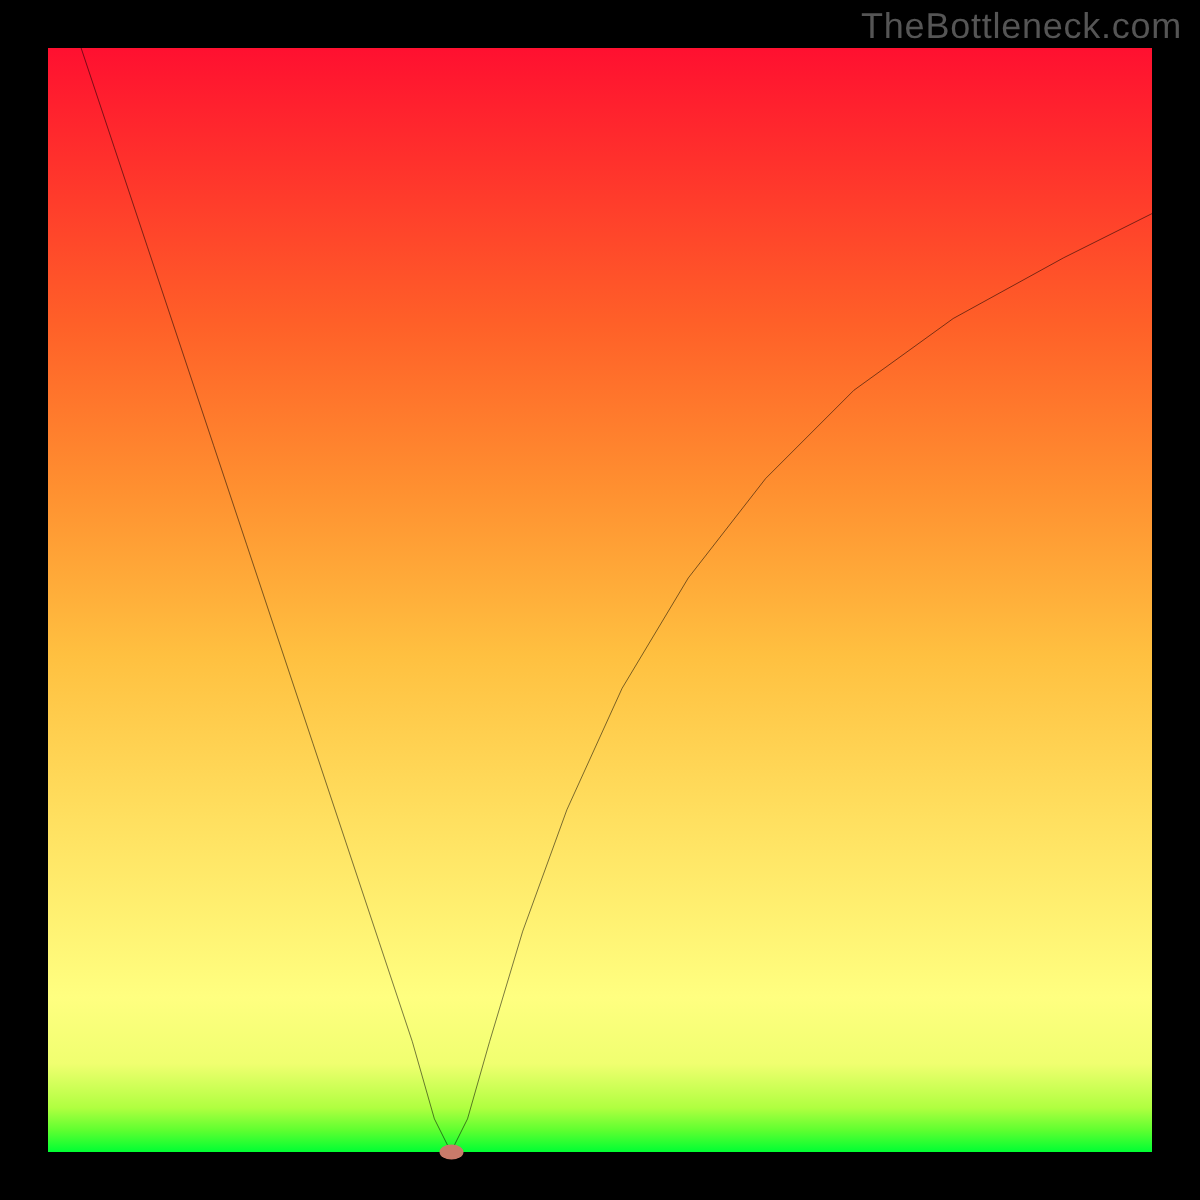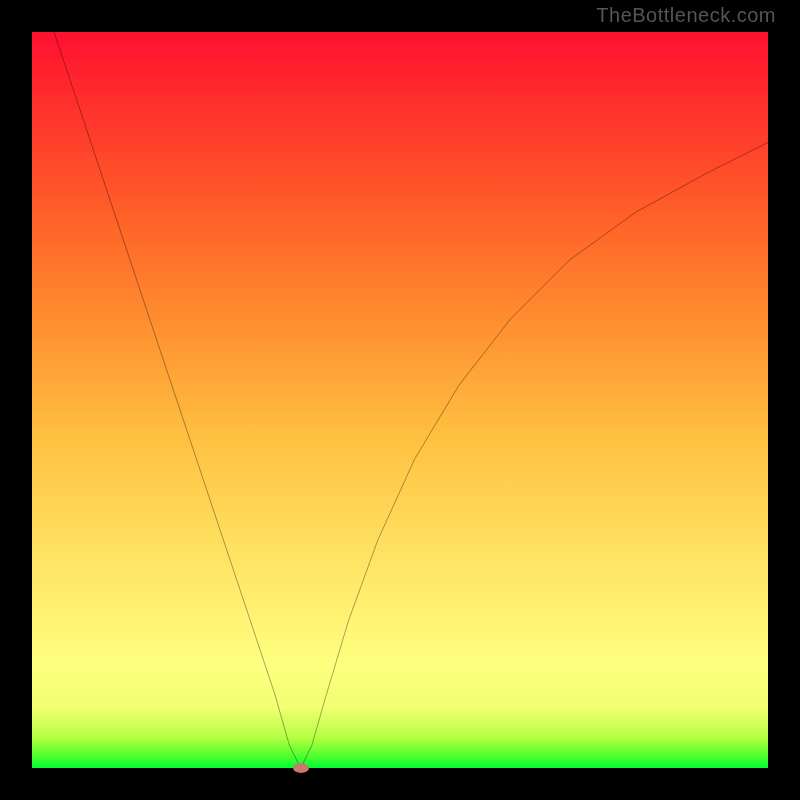--- a/index.html
+++ b/index.html
@@ -12,23 +12,23 @@
   }
   .frame {
     width: 800px;
     height: 800px;
     background: #000;
     position: relative;
   }
   .watermark {
     position: absolute;
     top: 4px;
-    right: 24px;
+    right: 12px;
     color: #555;
-    font-size: 20px;
+    font-size: 24px;
     font-weight: 500;
     letter-spacing: 0.5px;
     z-index: 5;
   }
   .plot-area {
     position: absolute;
     top: 32px;
     left: 32px;
     width: 736px;
     height: 736px;

